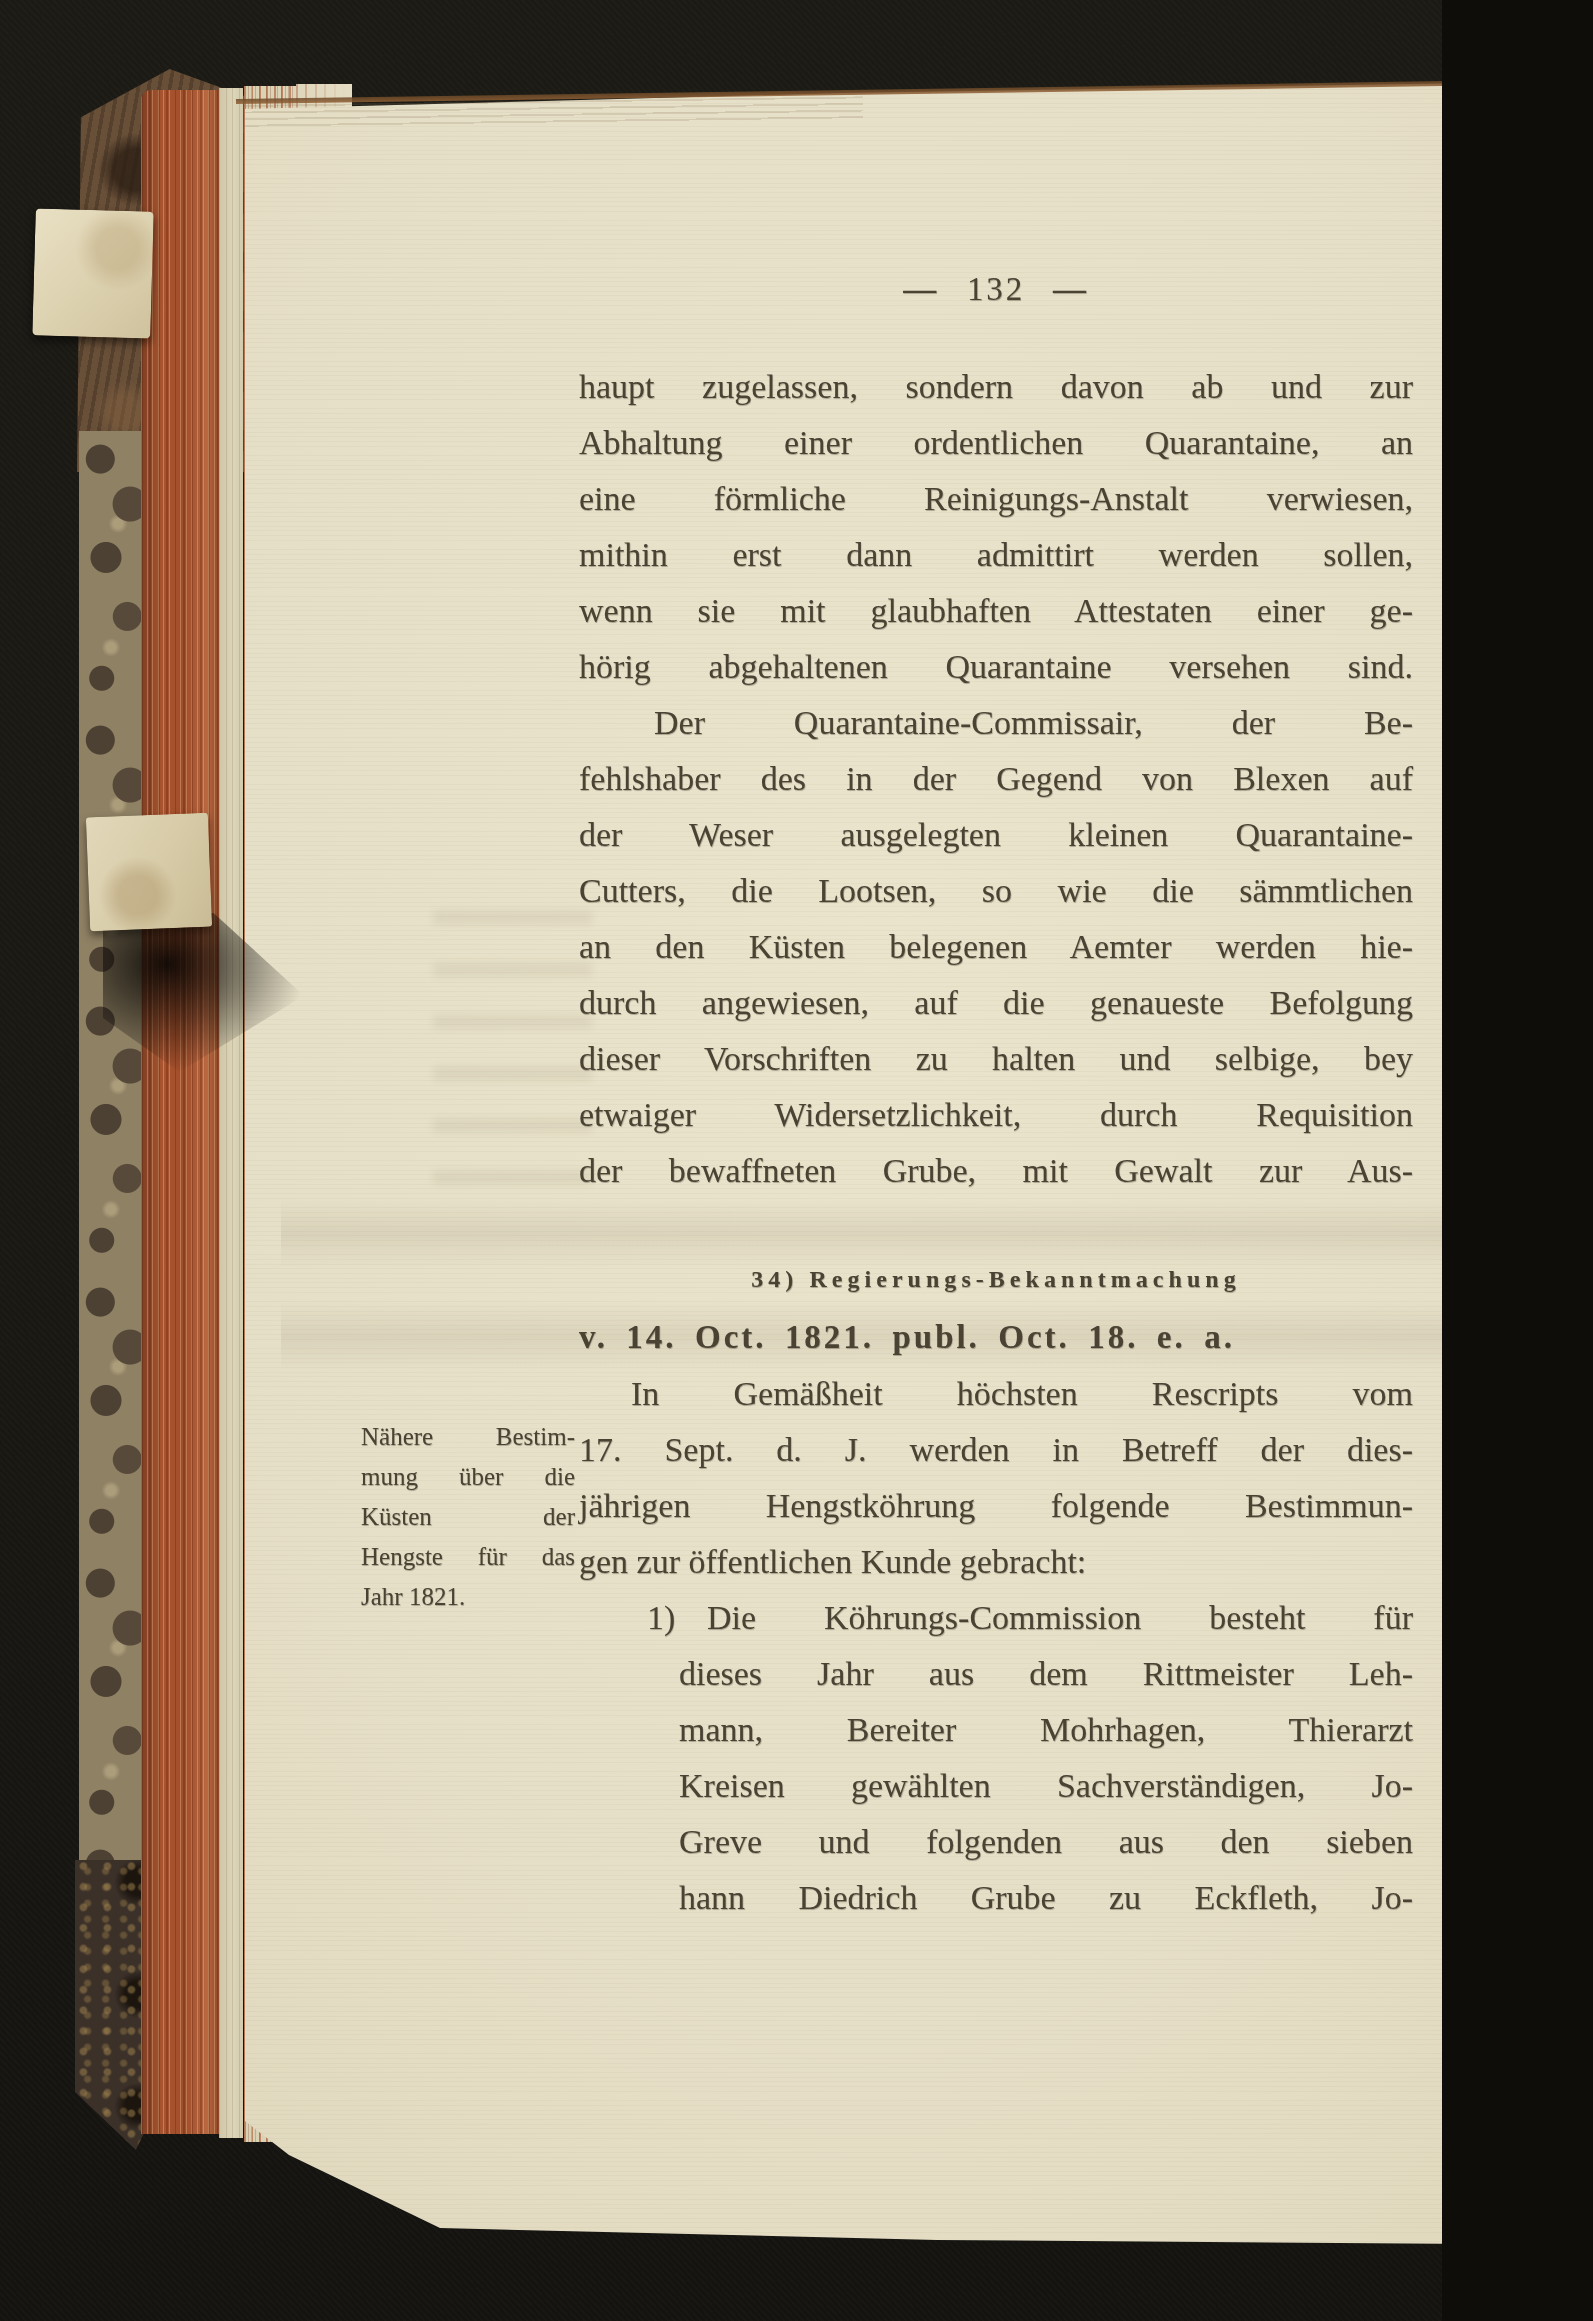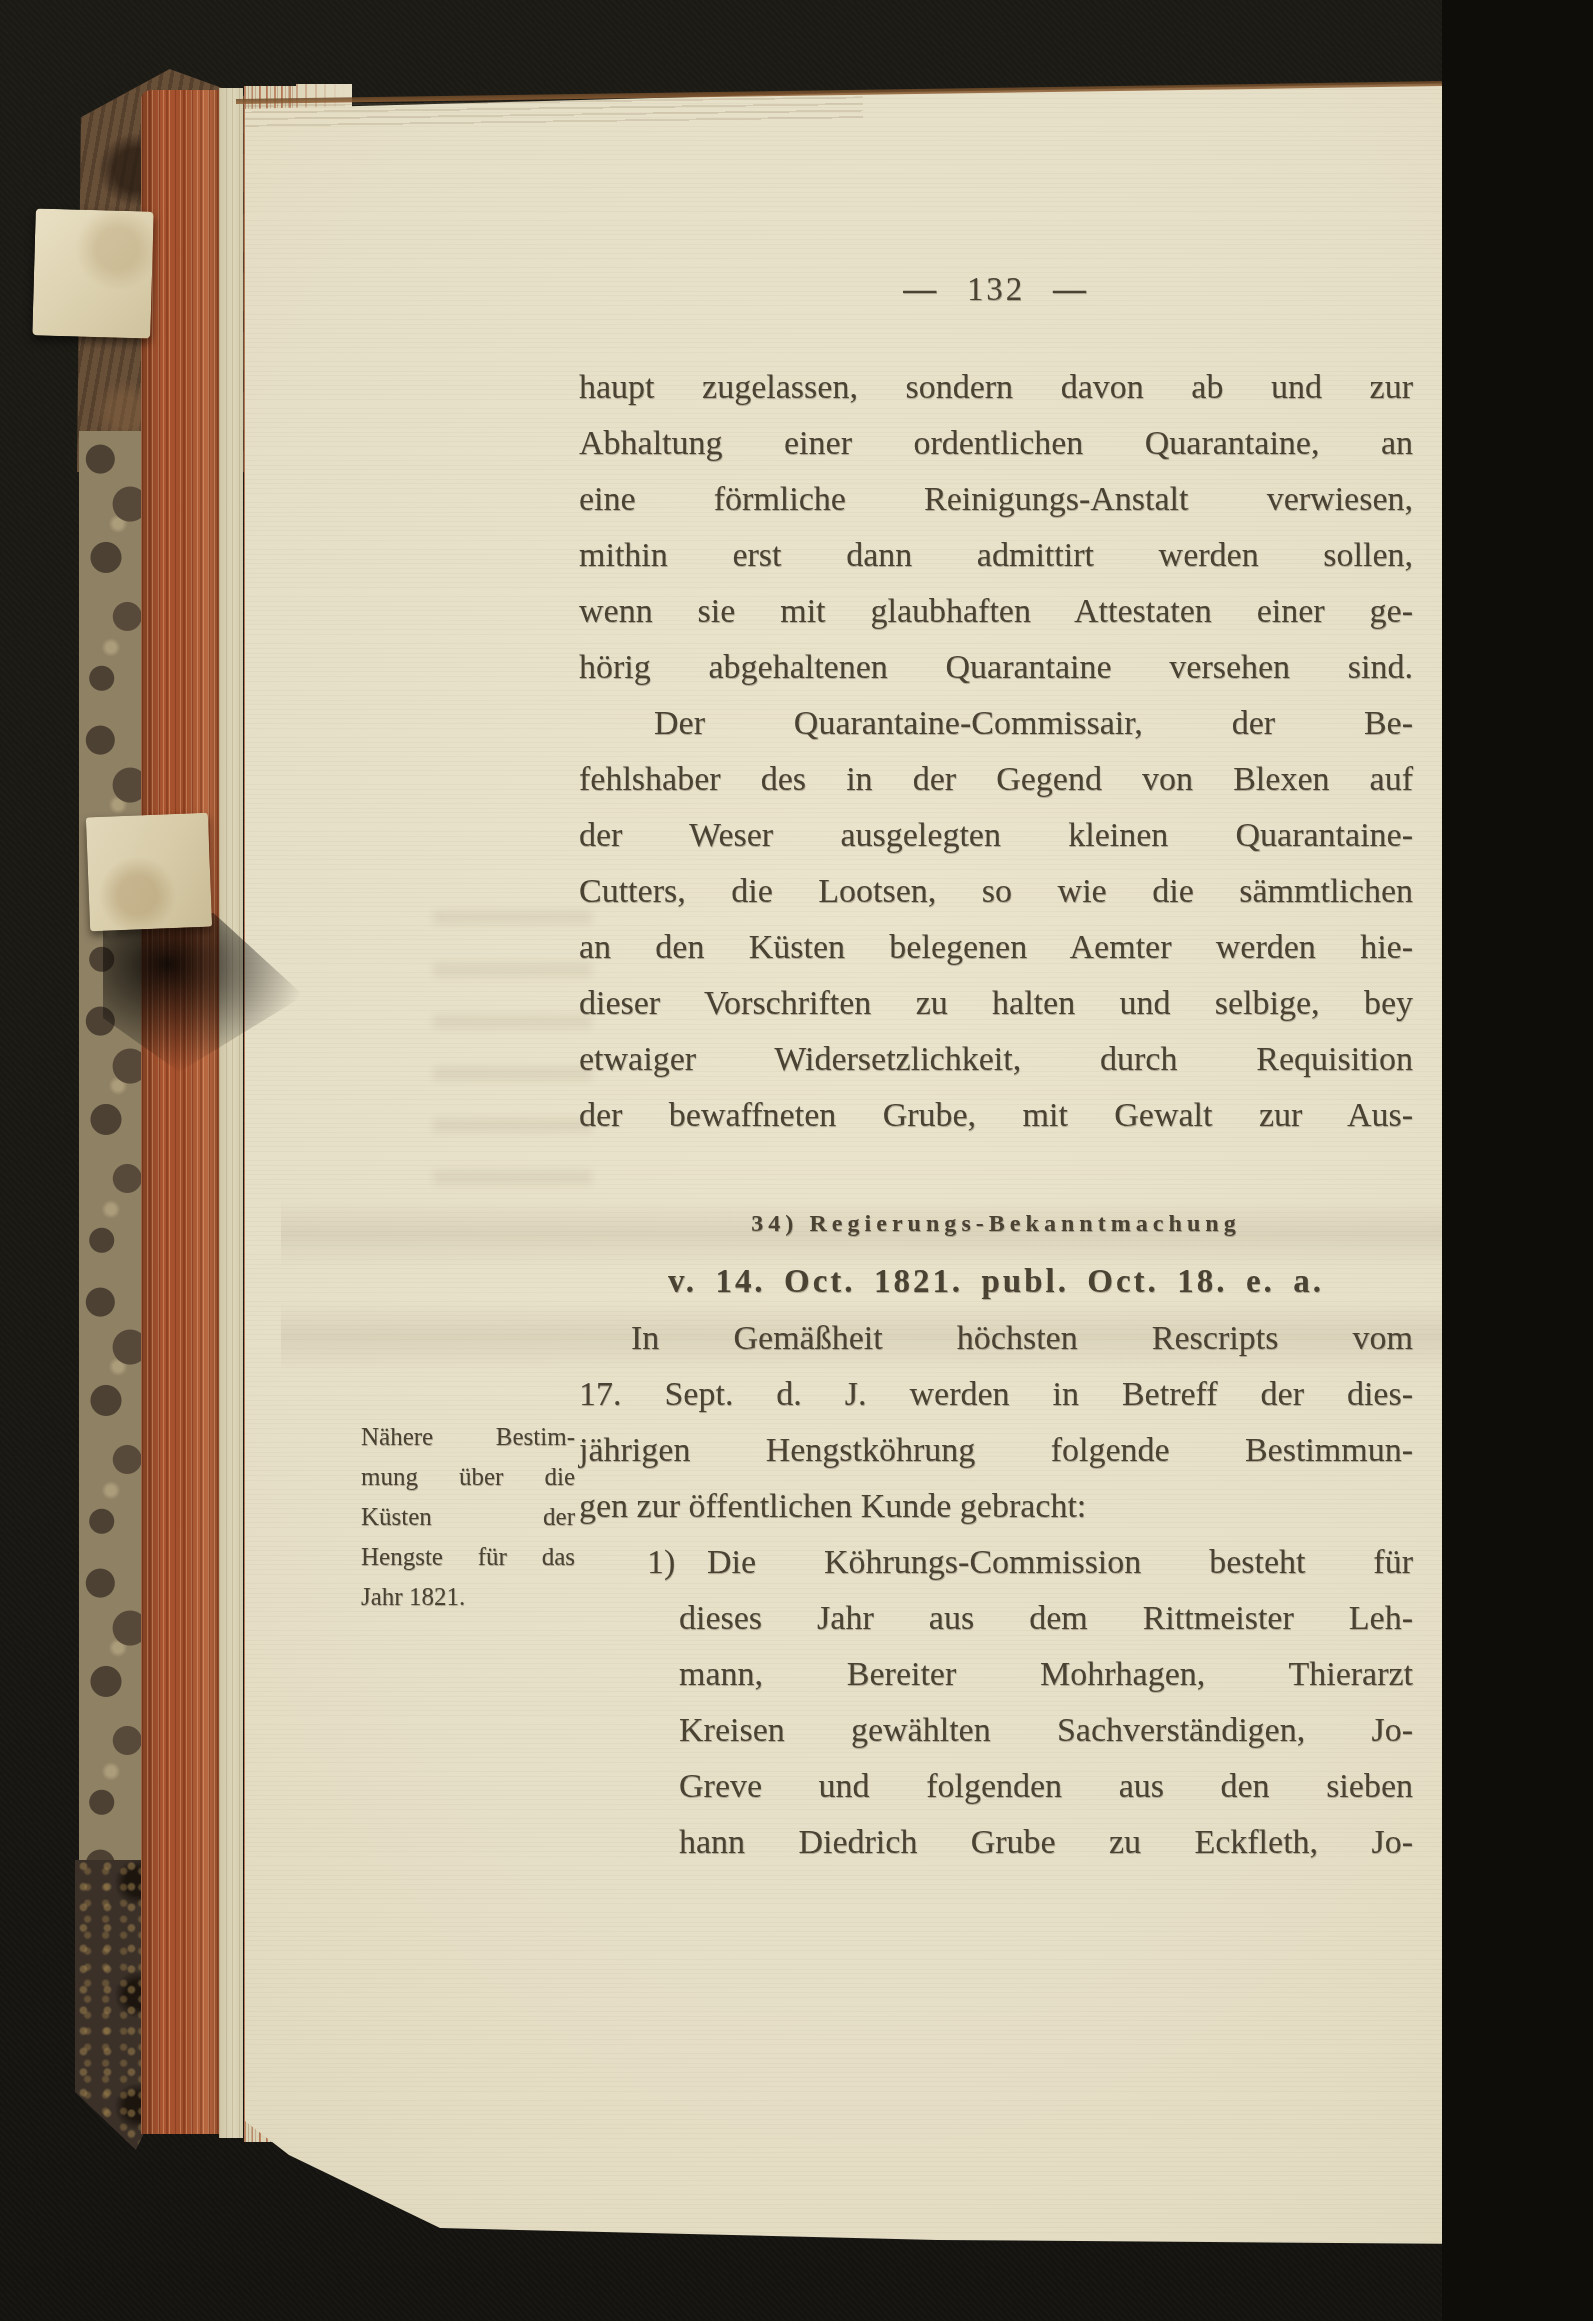--- a/index.html
+++ b/index.html
@@ -145,21 +145,21 @@
     text-align:center;font-size:33px;letter-spacing:2.8px;
   }
   .pagenum .dash{margin:0 28px;font-weight:bold;}
   .body-col{left:579px;top:359px;width:834px;font-size:34px;line-height:56px;}
   .bl{height:56px;white-space:nowrap;}
   .j{white-space:normal;text-align:justify;text-align-last:justify;}
   .ind80{padding-left:75px;}
   .ind55{padding-left:52px;}
   .heading1{margin-top:51px;height:58px;line-height:58px;text-align:center;
     font-size:24px;letter-spacing:0.21em;font-weight:bold;}
-  .heading2{height:58px;line-height:58px;text-align:center;
+  .heading2{height:58px;line-height:58px;text-align:left;
     font-size:33px;letter-spacing:0.09em;word-spacing:0.22em;font-weight:bold;}
   .list-first{display:flex;padding-left:68px;height:56px;}
   .list-marker{flex:0 0 60px;}
   .list-text{flex:1;text-align:justify;text-align-last:justify;}
   .list-cont{padding-left:100px;}
   .margin-note{left:361px;top:1417px;width:214px;font-size:25px;line-height:40px;}
   .mn{height:40px;}
   .mn.j{text-align:justify;text-align-last:justify;}
 </style>
 </head>
@@ -208,20 +208,21 @@
     <div class="bl j">eine förmliche Reinigungs-Anstalt verwiesen,</div>
     <div class="bl j">mithin erst dann admittirt werden sollen,</div>
     <div class="bl j">wenn sie mit glaubhaften Attestaten einer ge-</div>
     <div class="bl j">hörig abgehaltenen Quarantaine versehen sind.</div>
 
     <div class="bl j ind80">Der Quarantaine-Commissair, der Be-</div>
     <div class="bl j">fehlshaber des in der Gegend von Blexen auf</div>
     <div class="bl j">der Weser ausgelegten kleinen Quarantaine-</div>
     <div class="bl j">Cutters, die Lootsen, so wie die sämmtlichen</div>
     <div class="bl j">an den Küsten belegenen Aemter werden hie-</div>
+    <div class="bl j">durch angewiesen, auf die genaueste Befolgung</div>
     <div class="bl j">dieser Vorschriften zu halten und selbige, bey</div>
     <div class="bl j">etwaiger Widersetzlichkeit, durch Requisition</div>
     <div class="bl j">der bewaffneten Grube, mit Gewalt zur Aus-</div>
 
     <div class="heading1">34) Regierungs-Bekanntmachung</div>
     <div class="heading2">v. 14. Oct. 1821. publ. Oct. 18. e. a.</div>
 
     <div class="bl j ind55">In Gemäßheit höchsten Rescripts vom</div>
     <div class="bl j">17. Sept. d. J. werden in Betreff der dies-</div>
     <div class="bl j">jährigen Hengstköhrung folgende Bestimmun-</div>

